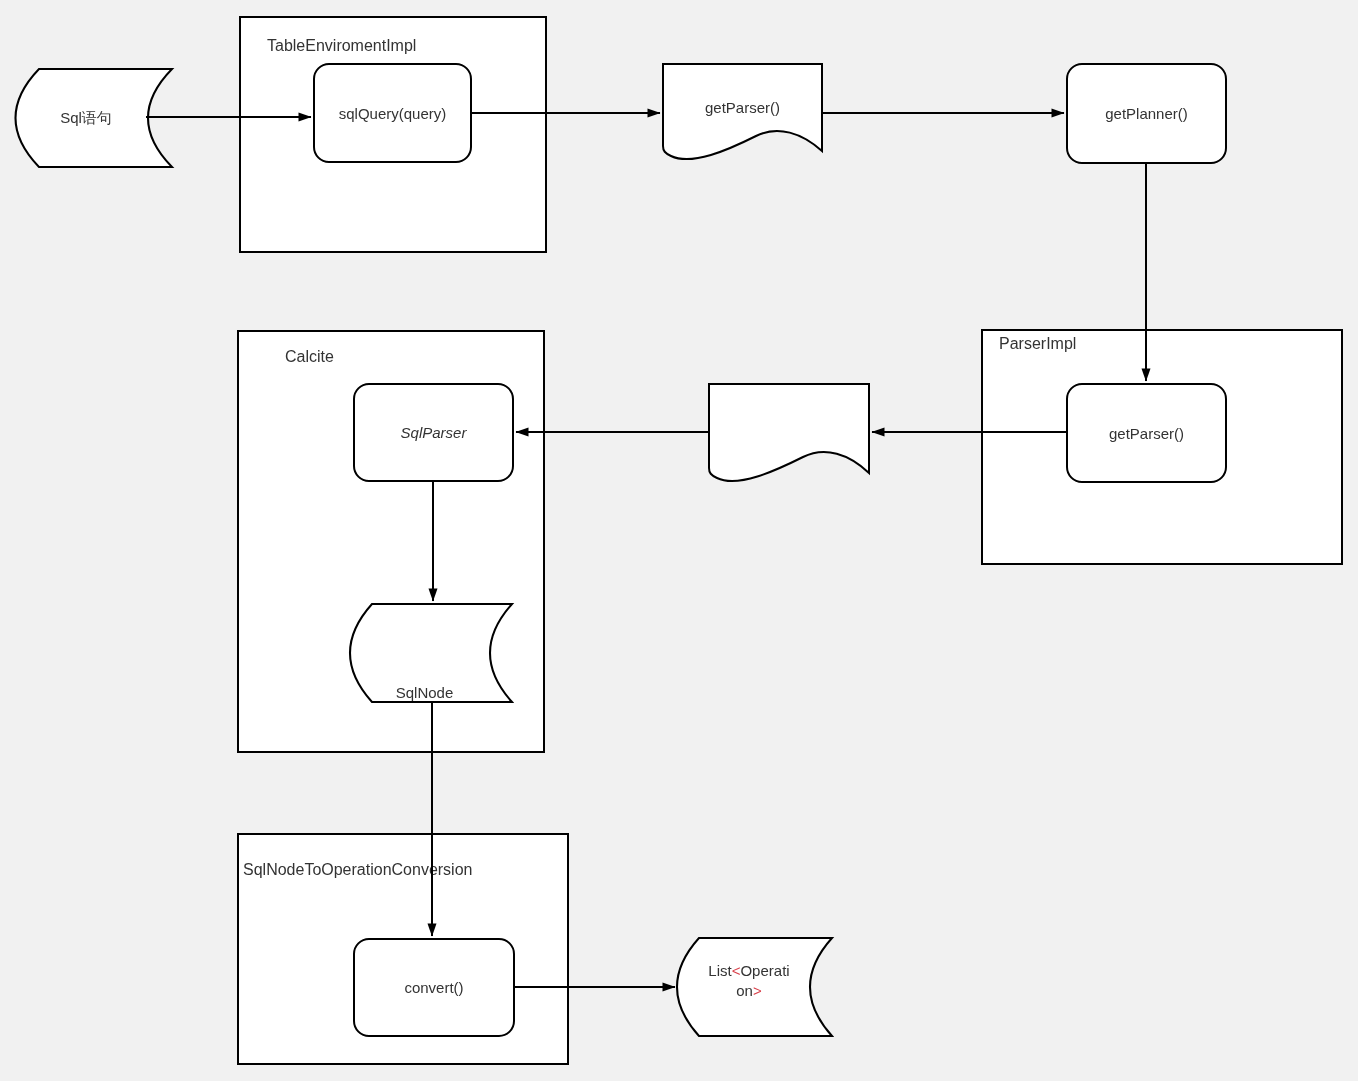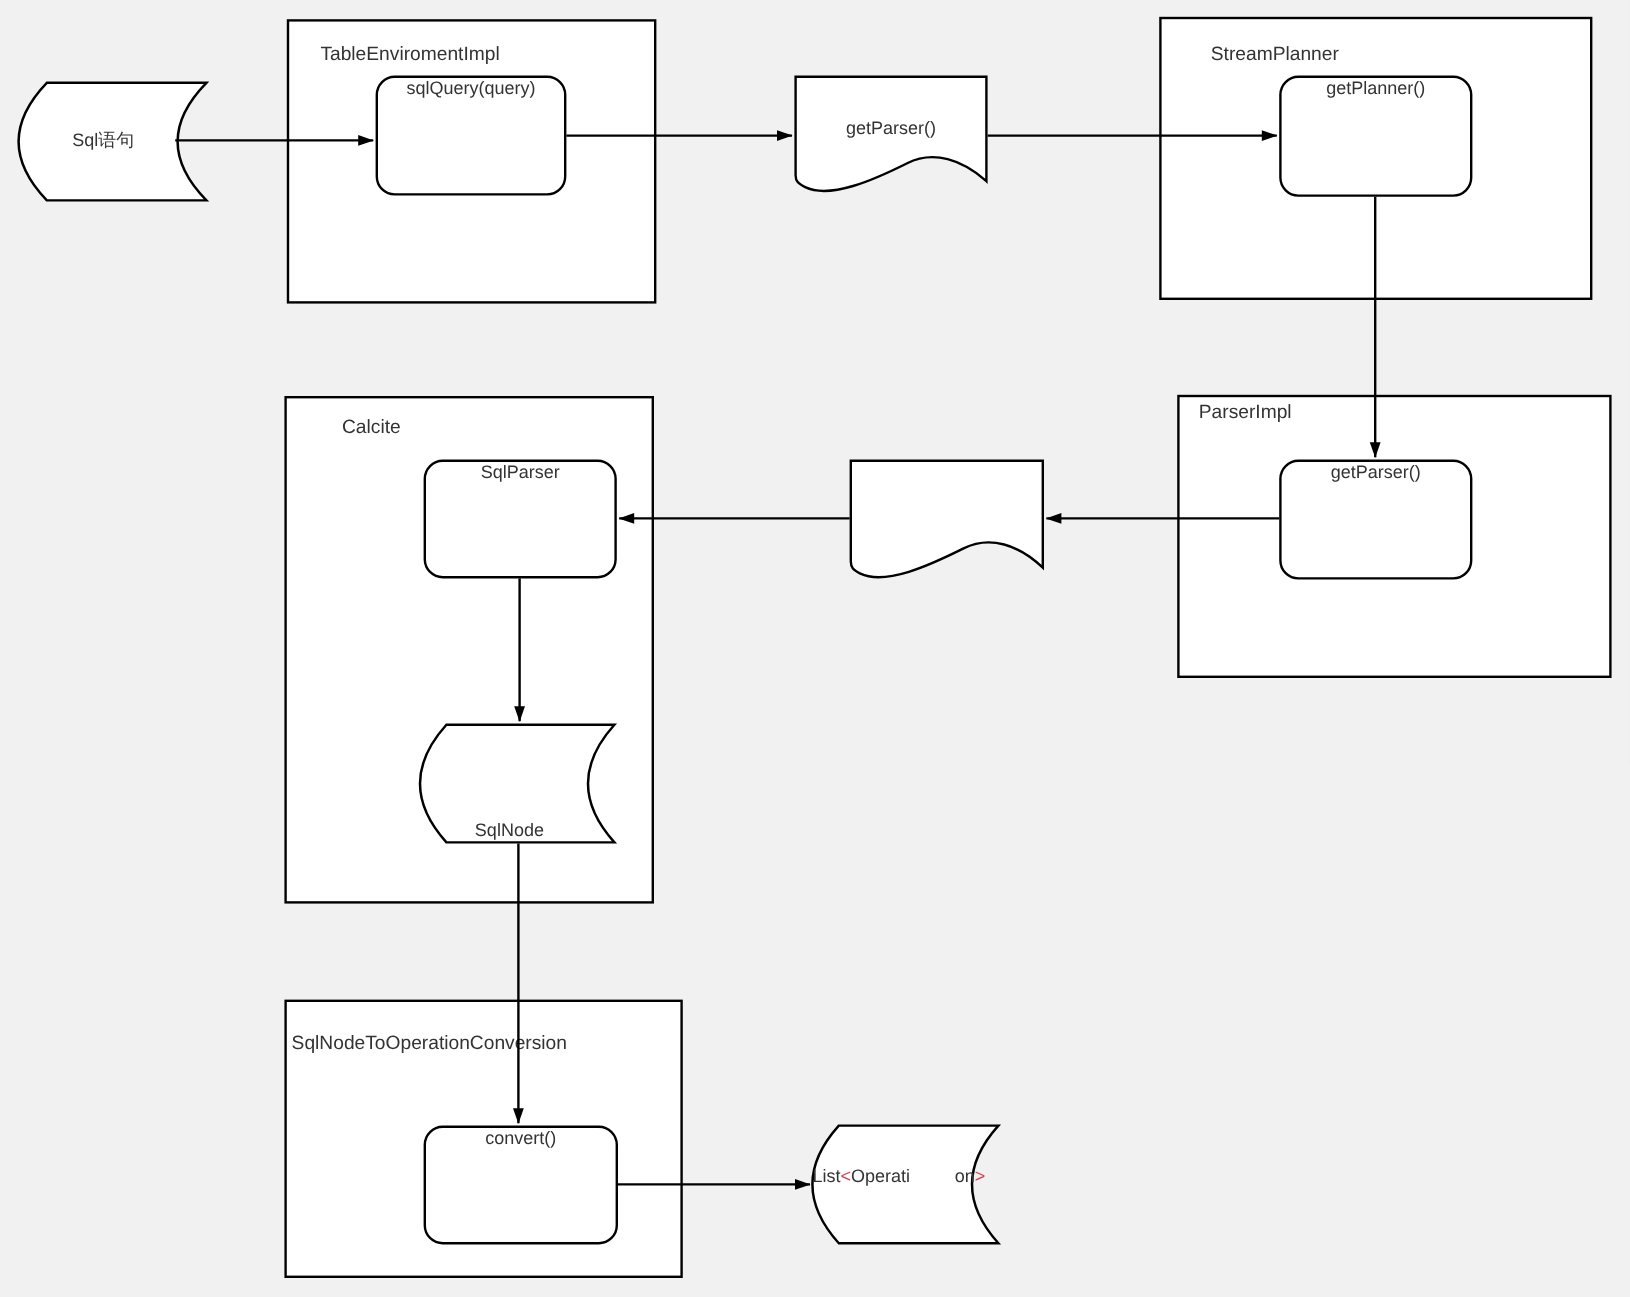--- a/index.html
+++ b/index.html
@@ -37,28 +37,28 @@
   #c-conversion  {left:237px;top:833px;width:332px;height:232px;}
   #c-conversion   .container-title{left:4px;top:26px;}
 
   
   .node{
     position:absolute;
     background:var(--fill,#ffffff);
     border:2px solid var(--stroke,#000000);
     border-radius:16px;
     box-sizing:border-box;
-    display:flex;justify-content:center;
+    display:flex;align-items:center;justify-content:center;
     font-size:15px;color:var(--text,#333333);
     z-index:3;
   }
   #n-sqlquery  {left:313px;top:63px; width:159px;height:100px;}
   #n-getplanner{left:1066px;top:63px;width:161px;height:101px;}
   #n-getparser2{left:1066px;top:383px;width:161px;height:100px;}
-  #n-sqlparser {left:353px;top:383px;width:161px;height:99px;}
+  #n-sqlparser {left:353px;top:383px;width:161px;height:99px;font-style:italic;}
   #n-convert   {left:353px;top:938px;width:162px;height:99px;}
 
   
   #shape-layer{
     position:absolute;left:0;top:0;width:1358px;height:1081px;
     z-index:4;pointer-events:none;
   }
   #shape-layer path.solid{fill:var(--fill,#ffffff);stroke:var(--stroke,#000000);stroke-width:2;}
   #shape-layer line{stroke:var(--stroke,#000000);stroke-width:2;}
 
@@ -66,34 +66,31 @@
   .shape-label{
     position:absolute;z-index:5;
     display:flex;align-items:center;justify-content:center;
     font-size:15px;color:var(--text,#333333);
     text-align:center;line-height:20px;
   }
   #l-sqlstatement{left:15px;top:68px;width:158px;height:100px;padding-right:16px;box-sizing:border-box;}
   #l-getparserdoc{left:662px;top:63px;width:161px;height:90px;}
   #l-parsedoc    {left:708px;top:383px;width:162px;height:92px;}
   #l-sqlnode     {left:350px;top:603px;width:163px;height:100px;padding-right:14px;box-sizing:border-box;align-items:flex-end;}
-  #l-listop      {left:677px;top:937px;width:156px;height:88px;padding-right:12px;box-sizing:border-box;flex-direction:row;justify-content:space-between;}
+  #l-listop      {left:677px;top:937px;width:156px;height:88px;padding-right:12px;box-sizing:border-box;flex-direction:column;}
   #l-listop .line{white-space:pre;}
   .red{color:var(--red,#d9404a);}
 </style>
 </head>
 <body>
 
 <div class="canvas">
 
   <div class="container" id="c-table-env">
     <span class="container-title">TableEnviromentImpl</span>
-  </div>
-  <div class="container" id="c-stream-plan">
-    <span class="container-title">StreamPlanner</span>
   </div>
   <div class="container" id="c-parser-impl">
     <span class="container-title">ParserImpl</span>
   </div>
   <div class="container" id="c-calcite">
     <span class="container-title">Calcite</span>
   </div>
   <div class="container" id="c-conversion">
     <span class="container-title">SqlNodeToOperationConversion</span>
   </div>

